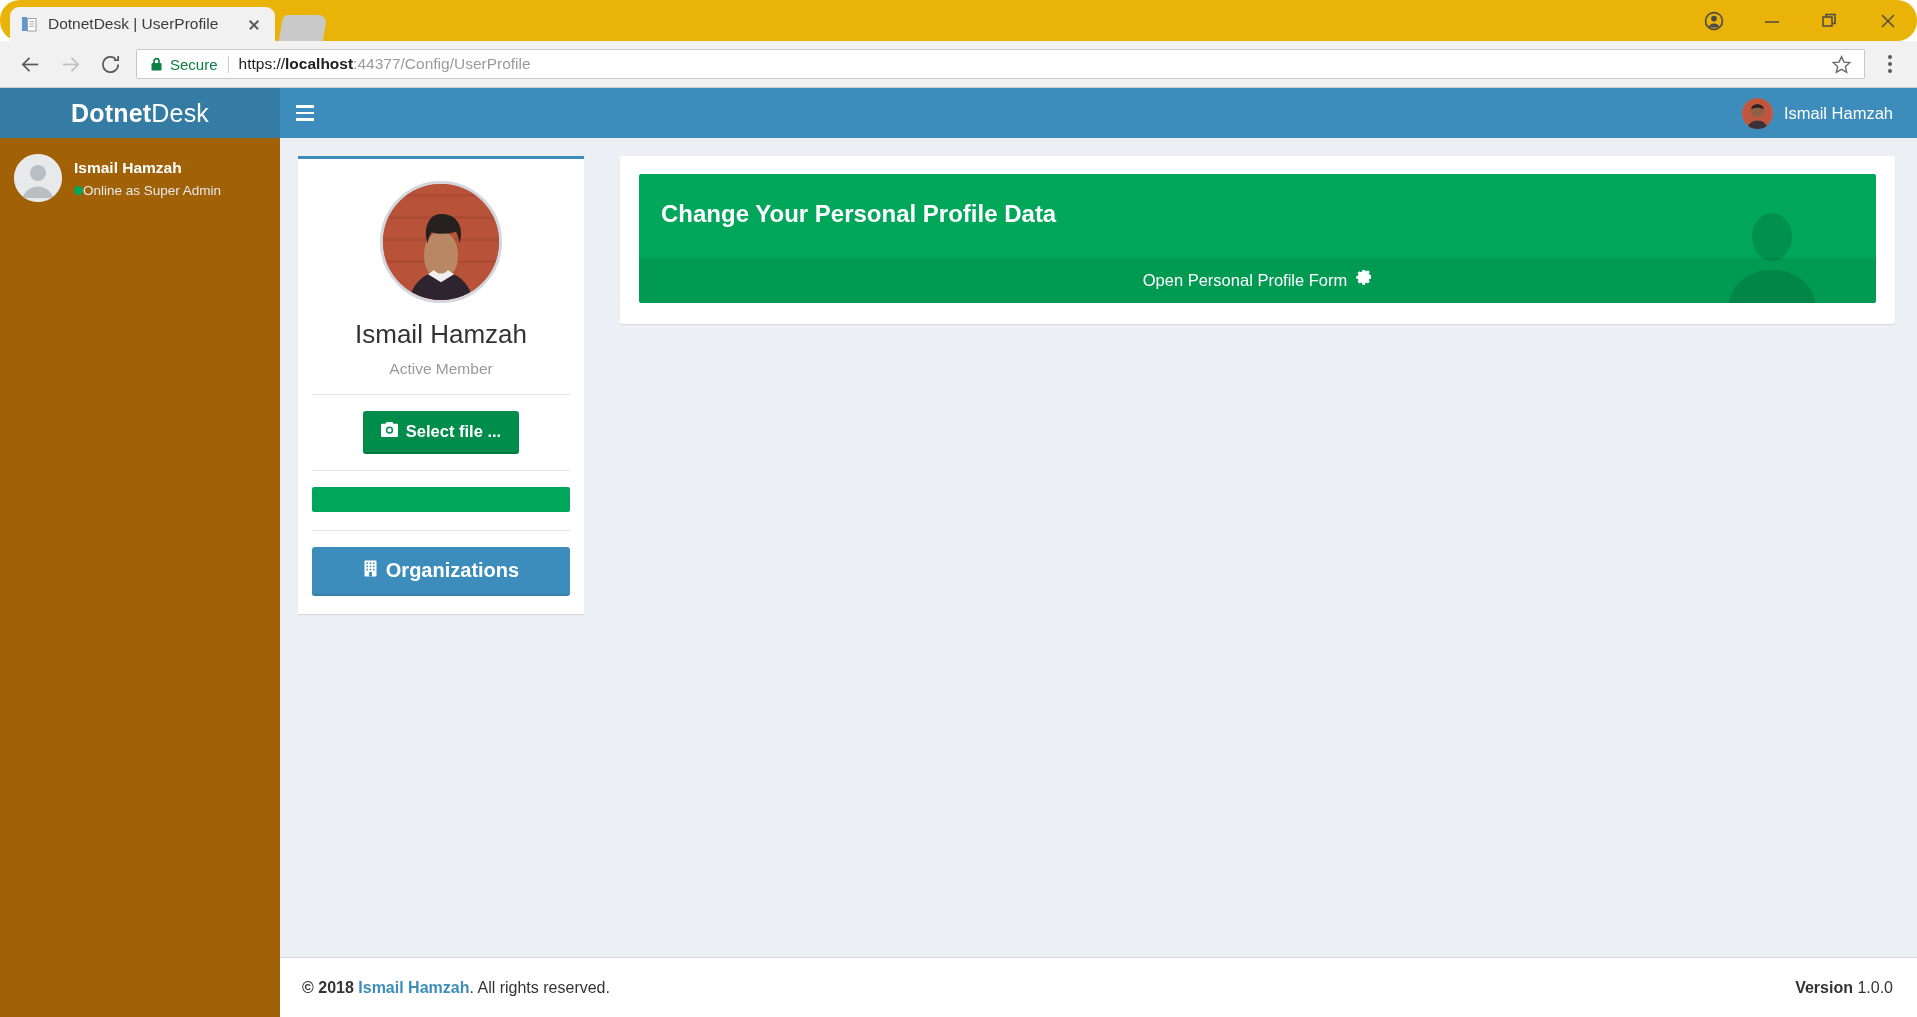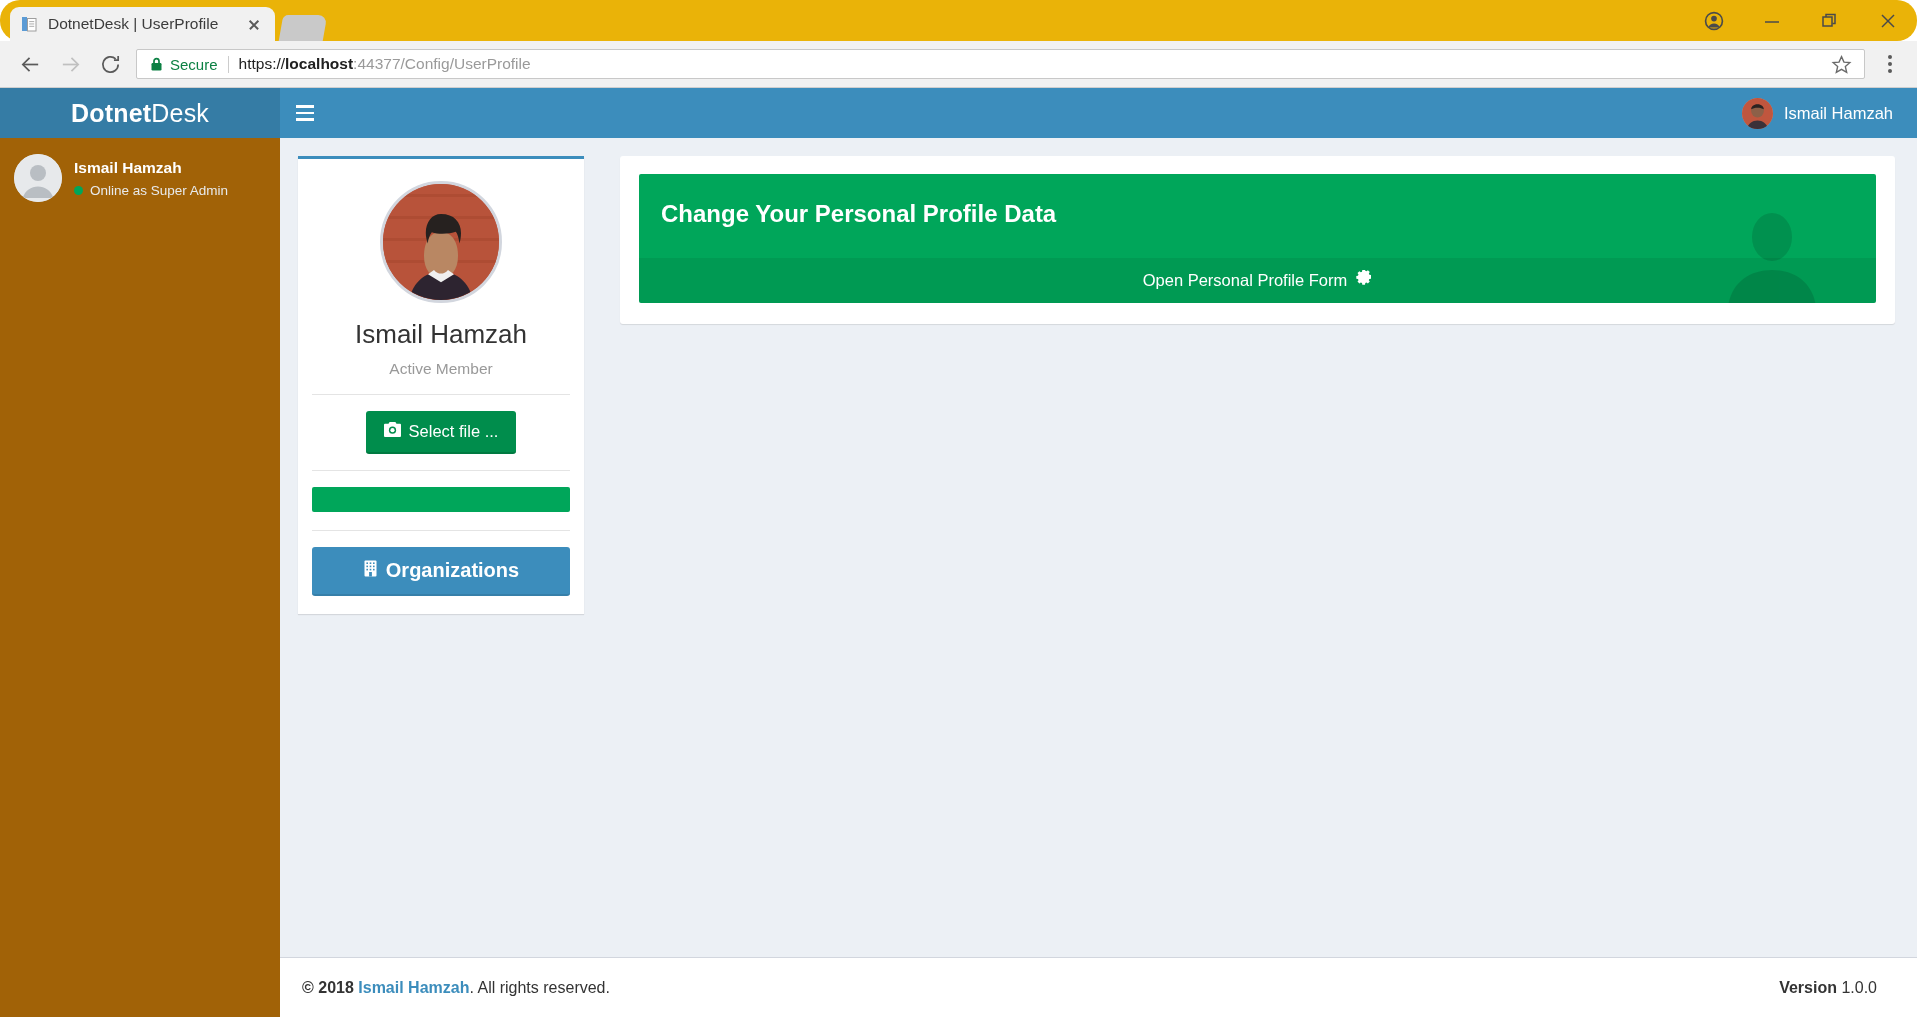--- a/index.html
+++ b/index.html
@@ -97,21 +97,21 @@
 
   .user-panel {
     padding: 16px 12px 16px 14px; display: flex; align-items: center; gap: 12px;
   }
   .user-avatar {
     width: 48px; height: 48px; border-radius: 50%; flex: none; overflow: hidden;
     background: #e4e6e9;
   }
   .user-meta { display: flex; flex-direction: column; gap: 6px; }
   .user-name { color: #fff; font-size: 15.5px; font-weight: 700; }
-  .user-status { color: #e8eaec; font-size: 13.5px; display: flex; align-items: center; gap: 7px; }
+  .user-status { color: #e8eaec; font-size: 13.5px; display: flex; align-items: center; }
   .dot-online { width: 9px; height: 9px; border-radius: 50%; background: #00a65a; display:block; }
 
   .content-wrap { flex: 1; display: flex; flex-direction: column; min-width: 0; }
 
   .navbar {
     height: 50px; background: #3c8dbc; display: flex; align-items: center;
     padding: 0 0 0 0; flex: none;
   }
   .hamburger {
     width: 50px; height: 50px; display: flex; flex-direction: column;
@@ -141,21 +141,21 @@
   .profile-desc { text-align: center; color: #999; font-size: 15.5px; margin: 10px 0 16px; }
   .hr { border-top: 1px solid #e4e4e4; margin: 0; }
 
   .btn-row { display: flex; justify-content: center; padding: 16px 0; }
   .btn {
     border: none; border-radius: 3px; font-family: "Liberation Sans", sans-serif;
     cursor: pointer; display: inline-flex; align-items: center; justify-content: center;
     gap: 8px;
   }
   .btn-green {
-    background: #008d4c; color: #fff; font-size: 16.5px; font-weight: 400;
+    background: #008d4c; color: #fff; font-size: 16.5px; font-weight: 700;
     padding: 11px 18px; border-bottom: 2px solid #007a41;
   }
   .btn-progress-wrap { padding: 16px 0 18px; }
   .progress-bar {
     height: 25px; background: #00a65a; border-radius: 2px; width: 100%;
   }
   .btn-block-wrap { padding: 16px 0 0; }
   .btn-blue {
     background: #3c8dbc; color: #ffffff; font-size: 20px; font-weight: 700;
     padding: 12px 10px; width: 100%; border-bottom: 2px solid #367fa9;
@@ -198,21 +198,21 @@
     position: relative; z-index: 2;
   }
   .widget-footer-link {
     color: #fff; font-size: 16.5px; text-decoration: none;
     display: inline-flex; align-items: center; gap: 9px;
   }
 
   
   .app-footer {
     background: #fff; border-top: 1px solid #d2d6de; height: 60px;
-    display: flex; align-items: center; padding: 0 40px 0 22px; flex: none; gap: 44px;
+    display: flex; align-items: center; padding: 0 24px 0 22px; flex: none; gap: 44px;
   }
   .footer-left { font-size: 16px; color: #333; }
   .footer-left b { font-weight: 700; }
   .footer-left a { color: #3c8dbc; font-weight: 700; text-decoration: none; }
   .footer-right { margin-left: auto; font-size: 16px; color: #333; }
   .footer-right b { font-weight: 700; }
 </style>
 </head>
 <body>
 

